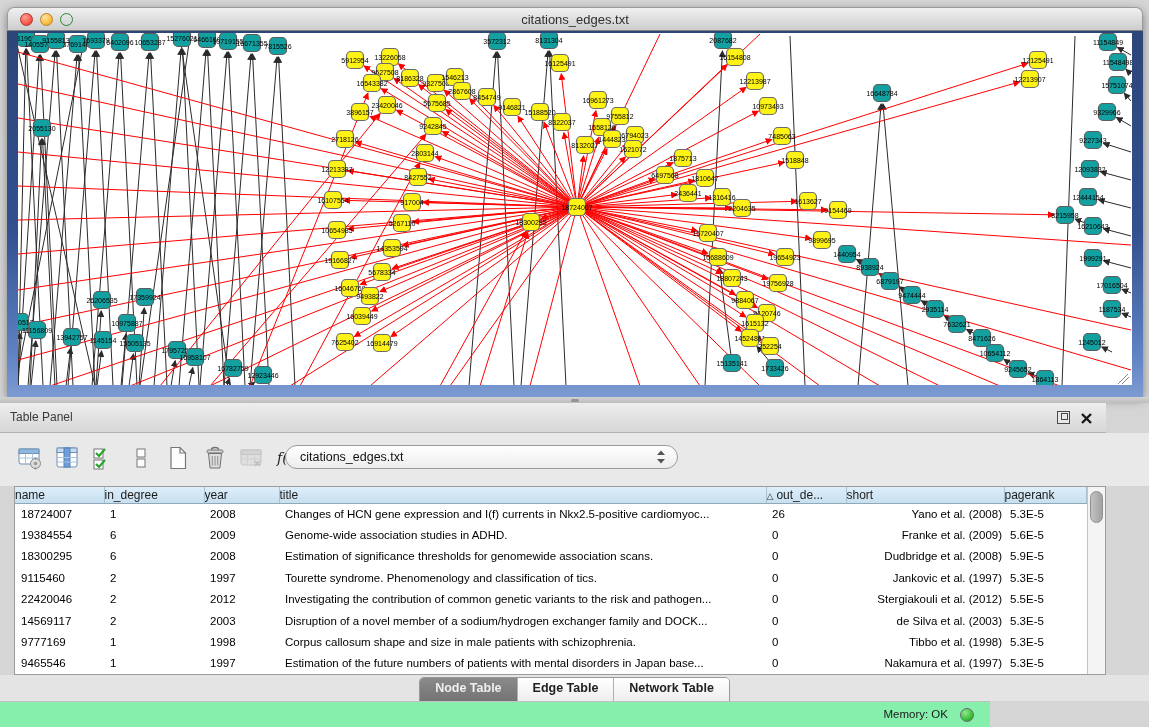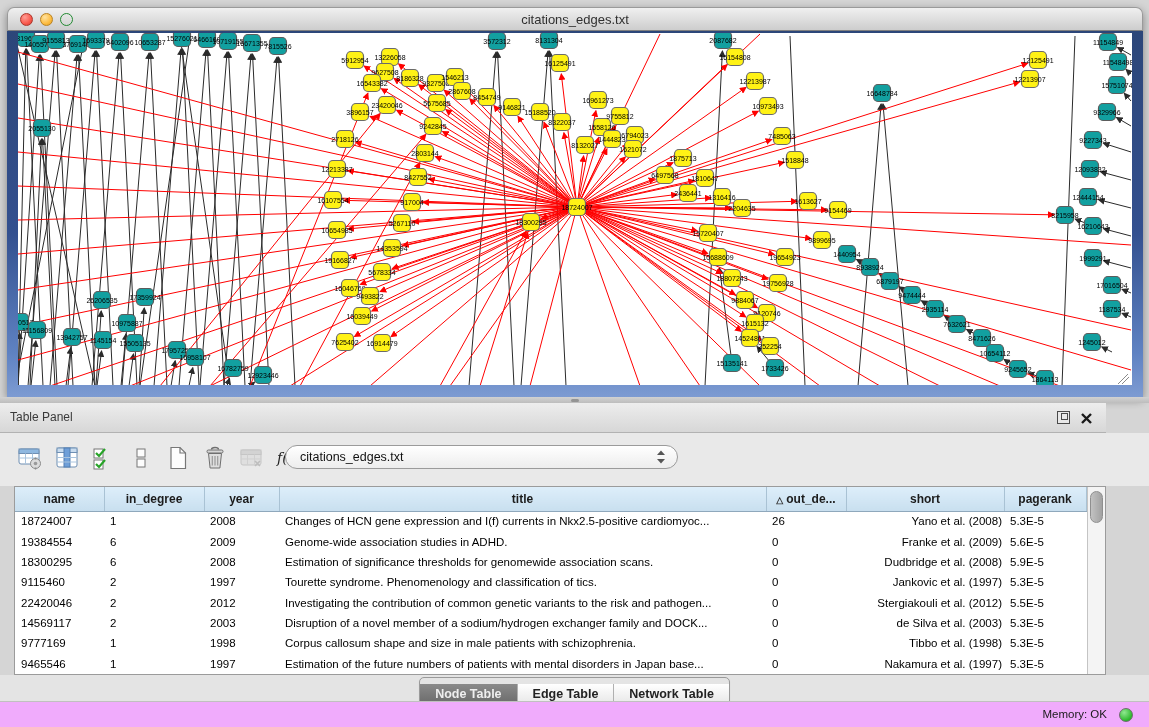--- a/index.html
+++ b/index.html
@@ -42,41 +42,41 @@
   .tb-btn { width:28px; height:28px; display:flex; align-items:center; justify-content:center; }
   .fx-label { font-family:"DejaVu Serif",serif; font-style:italic; font-size:14px; color:#222; }
   .net-select { position:absolute; left:285px; top:12px; width:393px; height:24px; border:1px solid #9b9b9b;
     border-radius:12px; background:linear-gradient(#ffffff,#ededed); box-shadow:inset 0 1px 0 #fff; }
   .net-select .val { position:absolute; left:14px; top:0; line-height:22px; font-size:12.5px; color:#111; }
   .net-select .arrows { position:absolute; right:10px; top:3px; }
 
   #table-wrap { position:absolute; top:486px; left:14px; width:1092px; height:189px;
     background:#fff; border:1px solid #9b9b9b; display:flex; }
   table { border-collapse:collapse; table-layout:fixed; width:1071px; }
-  th { height:24px; background:linear-gradient(#ddeefa,#c8dfef); border-right:1px solid #a9c2d4;
-    border-bottom:1px solid #8fa8bc; font-weight:bold; font-size:12px; color:#1c1c1c; text-align:center;
+  th { height:16px; background:linear-gradient(#ddeefa,#c8dfef); border-right:1px solid #a9c2d4;
+    border-bottom:1px solid #8fa8bc; font-weight:normal; font-size:12px; color:#1c1c1c; text-align:left;
     white-space:nowrap; overflow:hidden; }
   th .sort-tri { font-size:9px; margin-right:3px; color:#333; }
   td { height:16.6px; padding:0 2px 0 6px; font-size:11.5px; color:#000;
     white-space:nowrap; overflow:hidden; text-align:left; }
   td.c-short { text-align:right; padding-left:2px; }
   .tbl-scrollbar { width:19px; border-left:1px solid #c4c4c4; background:#f4f4f4; position:relative; }
   .tbl-thumb { position:absolute; left:2px; right:2px; top:4px; height:32px; border-radius:7px;
     background:linear-gradient(90deg,#c2c2c2,#a2a2a2); border:1px solid #8f8f8f; }
 
   #tabbar { position:absolute; top:675px; left:0; width:1149px; height:26px; background:#e4e4e4;
     display:flex; justify-content:center; }
   .seg-control { margin-top:2px; height:34px; display:flex; border:1px solid #9a9a9a; border-radius:5px; overflow:hidden;
-    box-shadow:0 1px 1px rgba(0,0,0,.15);align-items:center; }
+    box-shadow:0 1px 1px rgba(0,0,0,.15); }
   .seg { padding:0 15px; line-height:20px; font-size:12.5px; font-weight:bold; color:#222;
     background:linear-gradient(#ffffff,#e7e7e7); border-right:1px solid #b0b0b0; }
   .seg:last-child { border-right:none; }
   .seg.selected { background:linear-gradient(#8a8a8a,#6b6b6b); color:#efefef; }
 
-  #statusbar { position:absolute; top:701px; left:0; width:1149px; height:26px; background:#f0abfc;
+  #statusbar { position:absolute; top:701px; left:0; width:990px; height:26px; background:#86efac;
     border-top:1px solid #c0c0c0;text-align:right; }
   .mem-label { position:absolute; right:42px; top:0; line-height:25px; font-size:11.5px; color:#1a1a1a; }
   .mem-dot { position:absolute; right:16px; top:6px; width:14px; height:14px; border-radius:50%;
     background:radial-gradient(circle at 35% 30%,#90e890,#2eb82e 70%,#1f8f1f); border:1px solid #6d6d6d; }
 
   
   .mini-table { fill:#fff; stroke:#6f8fb3; }
   .mini-grid  { stroke:#a9c4de; stroke-width:1; }
 </style>
 </head>

